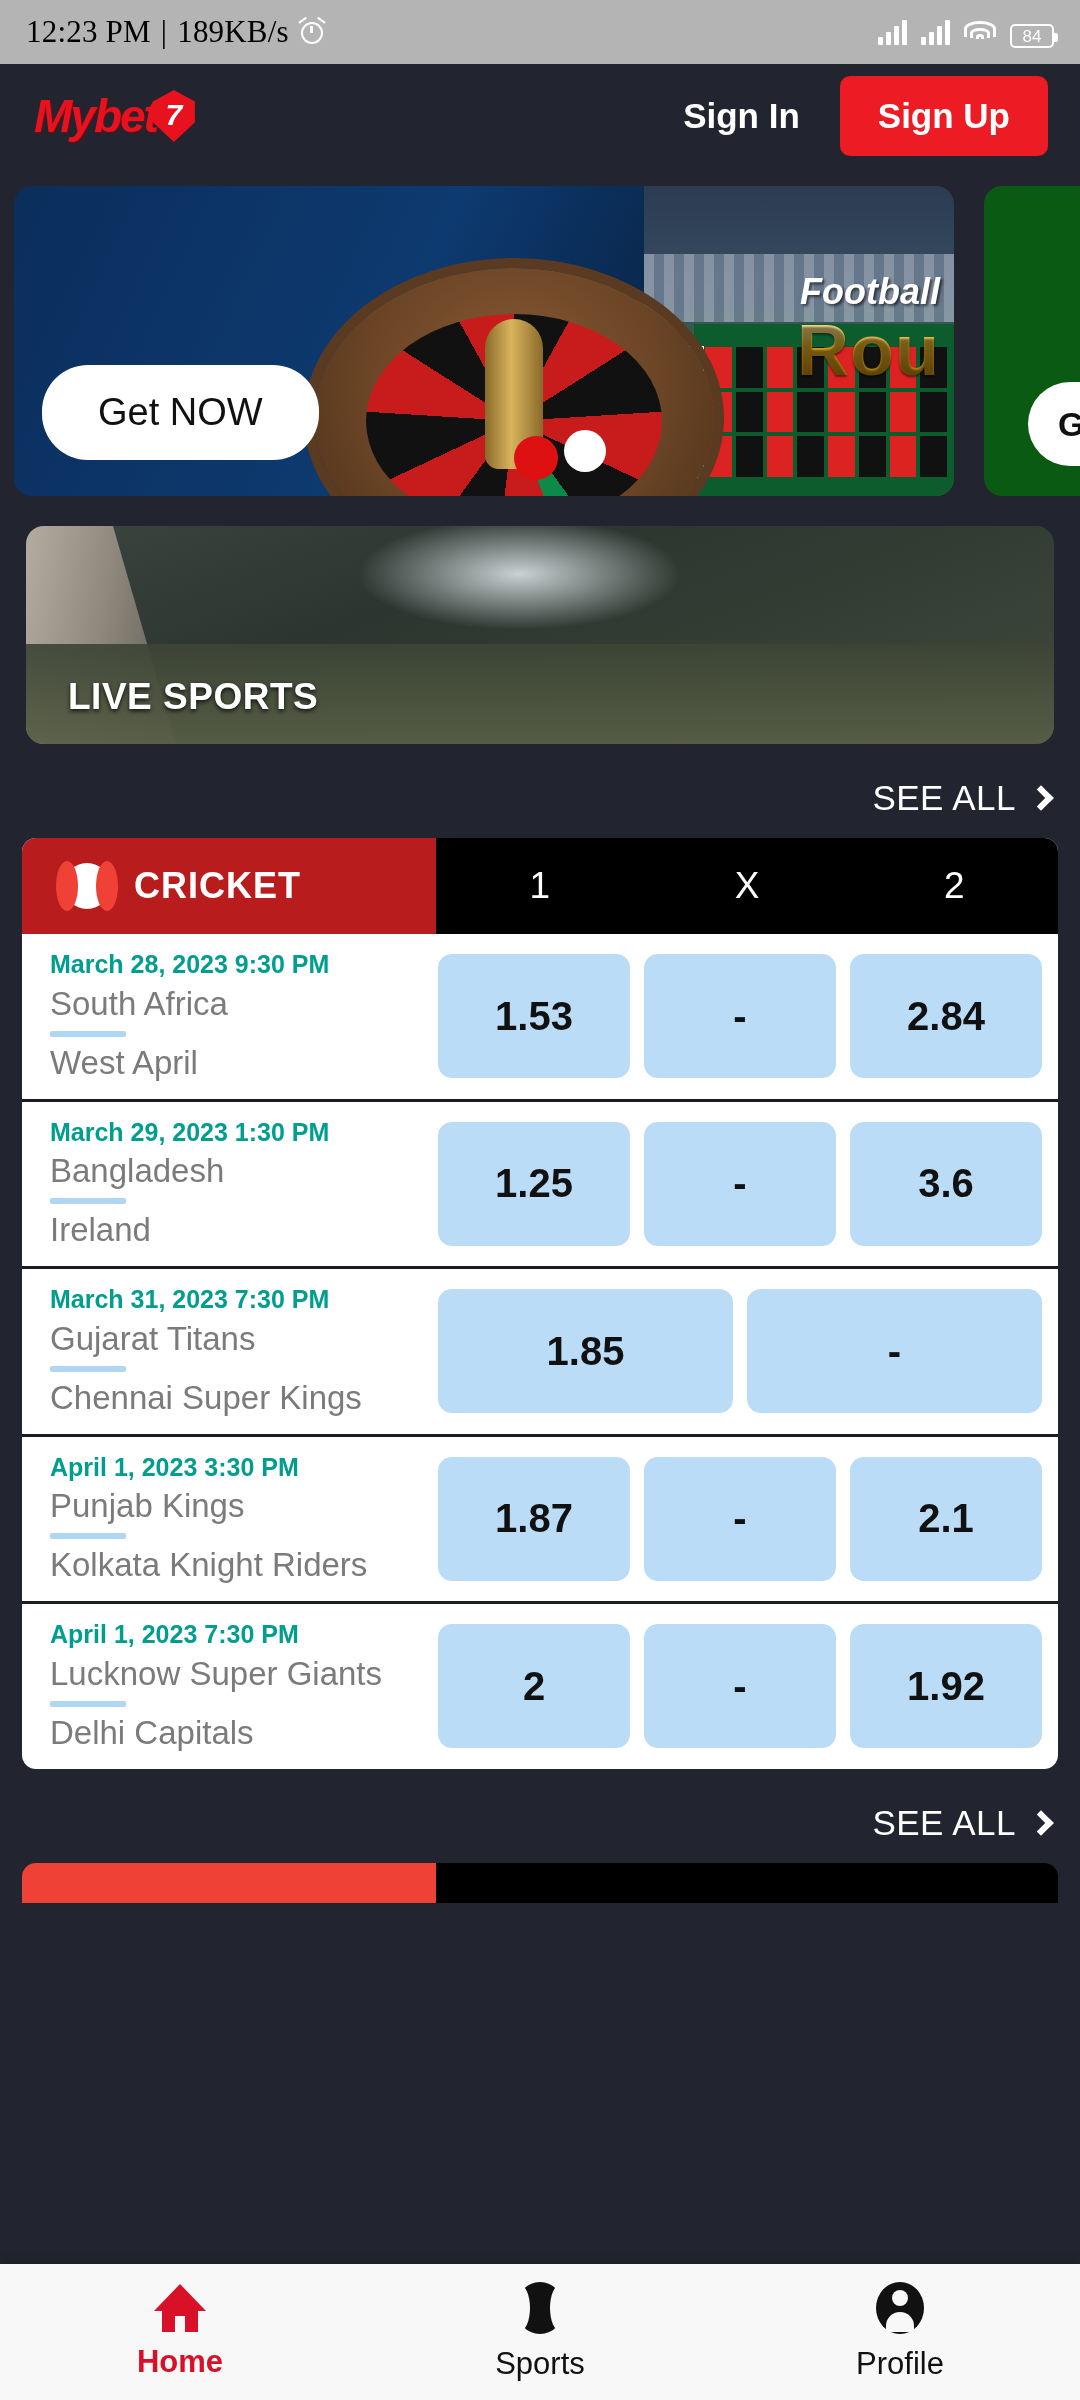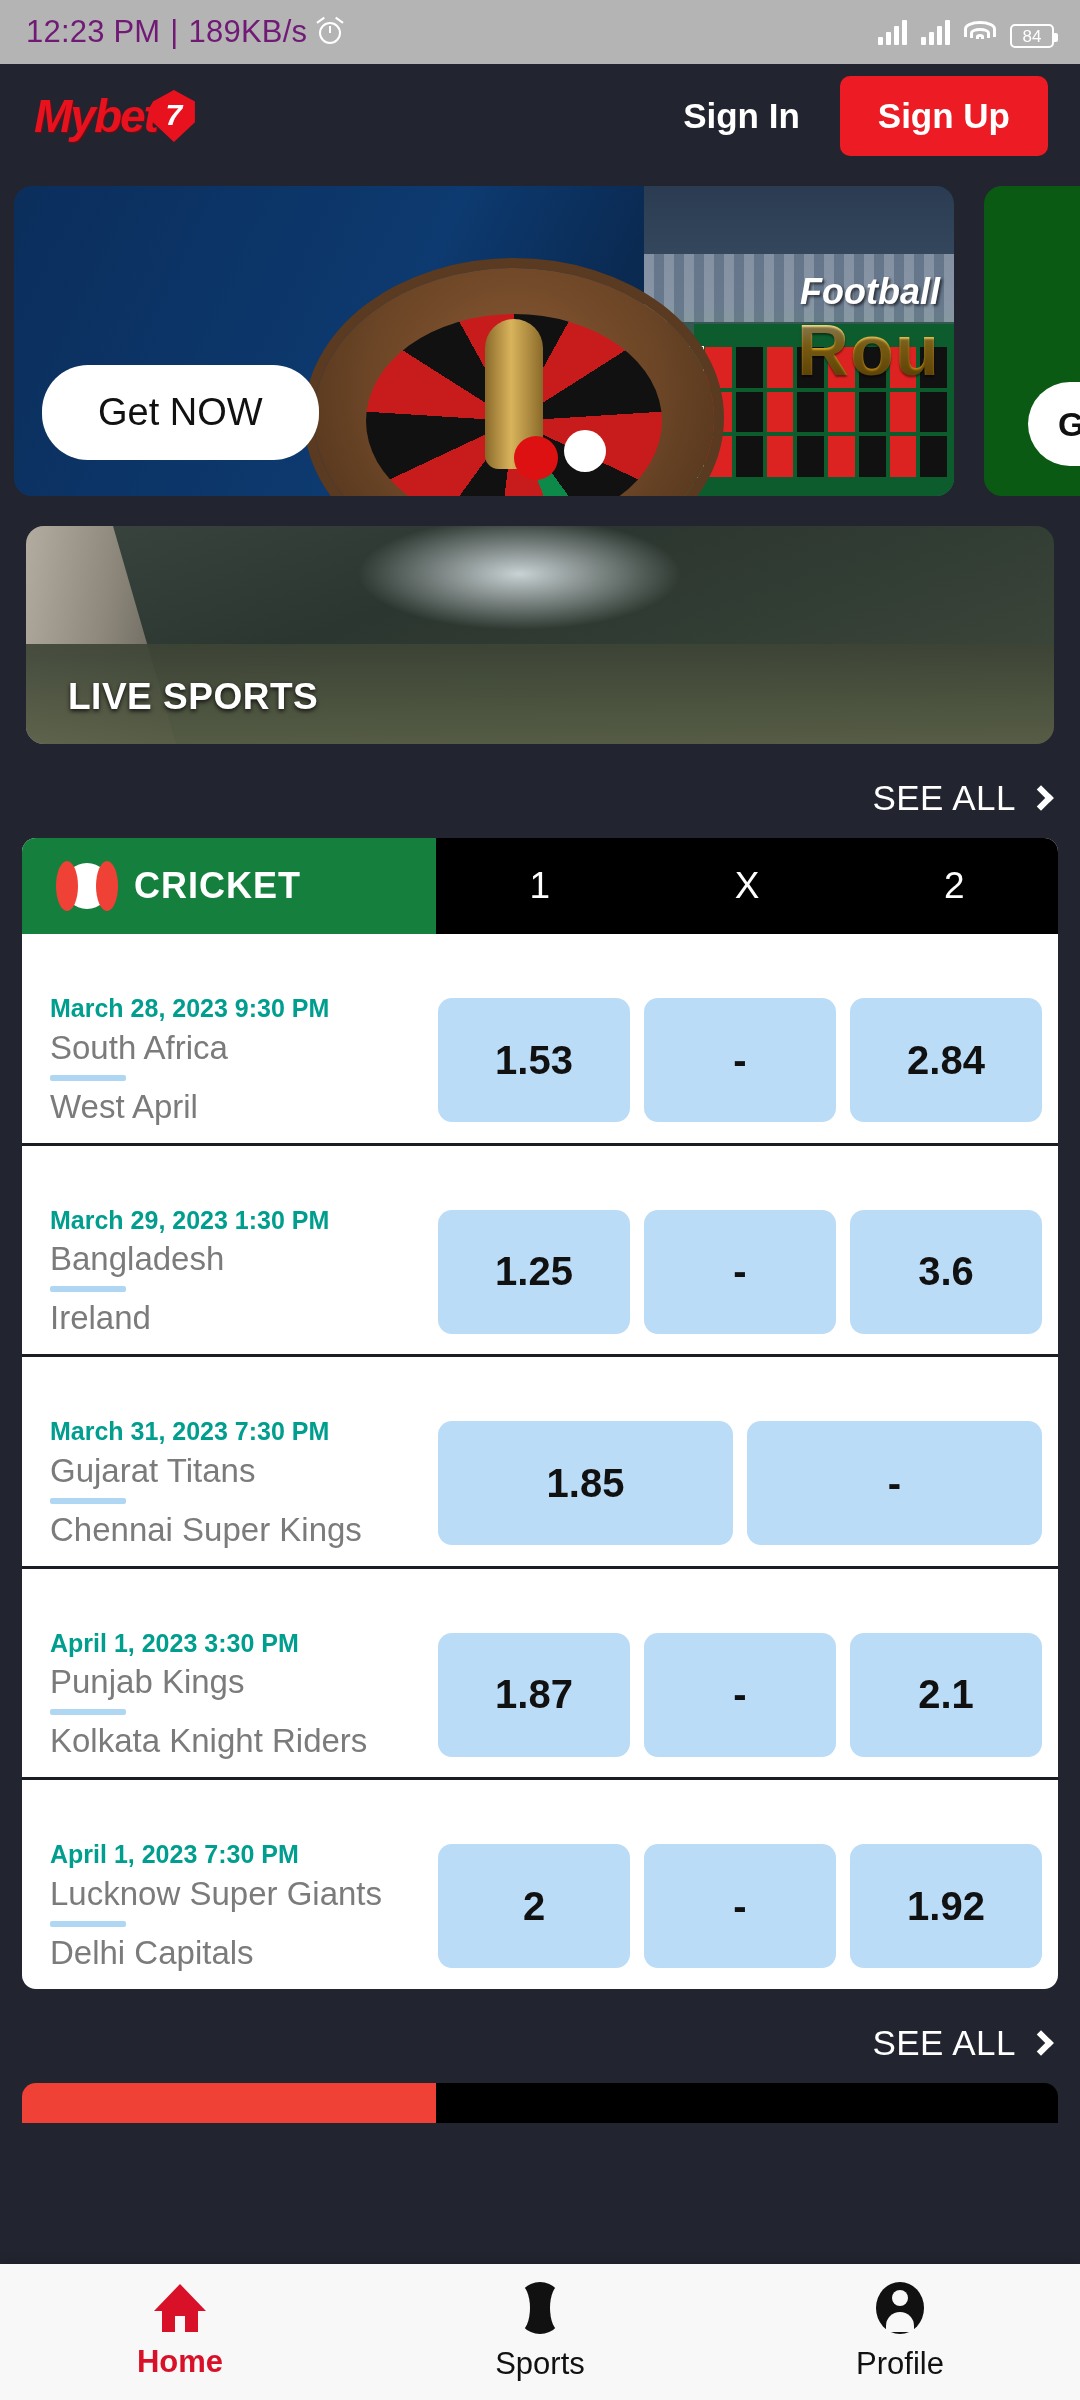--- a/index.html
+++ b/index.html
@@ -12,21 +12,21 @@
   }
 
   
   .statusbar{
     height:64px; width:100%;
     background:#b4b4b4;
     display:flex; align-items:center; justify-content:space-between;
     padding:0 26px;
   }
   .sb-left{ display:flex; align-items:center; gap:10px; }
-  .sb-text{ color:#701a75; font-size:31px; font-weight:400; letter-spacing:.2px; white-space:nowrap;}
+  .sb-text{ color:#000000; font-size:31px; font-weight:400; letter-spacing:.2px; white-space:nowrap;font-family:Liberation Serif, serif;}
   .alarm-ic{ width:26px;height:26px;position:relative;flex:0 0 auto;}
   .alarm-ic .ring{position:absolute;left:2px;top:3px;width:22px;height:22px;border:2.5px solid #fff;border-radius:50%;}
   .alarm-ic .hand{position:absolute;left:11.5px;top:7px;width:2.5px;height:7px;background:#fff;}
   .alarm-ic .e1,.alarm-ic .e2{position:absolute;top:0;width:9px;height:5px;border-top:2.5px solid #fff;}
   .alarm-ic .e1{left:0;transform:rotate(-35deg);}
   .alarm-ic .e2{right:0;transform:rotate(35deg);}
   .sb-right{ display:flex; align-items:center; gap:14px; }
   .bars{ display:flex; align-items:flex-end; gap:3px; height:26px;}
   .bars i{ display:block; width:5px; background:#fff; border-radius:1px;}
   .bars i:nth-child(1){height:8px;} .bars i:nth-child(2){height:13px;}
@@ -186,38 +186,38 @@
   }
   .seeall span{color:#fff;font-size:35px;font-weight:400;letter-spacing:.5px;}
   .chev{width:18px;height:18px;border-right:6px solid #fff;border-top:6px solid #fff;transform:rotate(45deg);}
 
   
   .table{
     margin:0 22px;border-radius:14px;overflow:hidden;background:#fff;
   }
   .thead{display:flex;height:96px;}
   .th-sport{
-    width:414px;background:#15803d;display:flex;align-items:center;gap:24px;padding-left:42px;
+    width:414px;background:#b91c1c;display:flex;align-items:center;gap:24px;padding-left:42px;
   }
   .ballicon{
     width:46px;height:46px;border-radius:50%;background:#fff;position:relative;flex:0 0 auto;
   }
   .ballicon:before,.ballicon:after{
     content:"";position:absolute;top:-2px;width:22px;height:50px;background:#EF4136;
   }
   .ballicon:before{left:-8px;border-radius:50%;}
   .ballicon:after{right:-8px;border-radius:50%;}
   .th-sport b{color:#fff;font-size:36px;font-weight:bold;letter-spacing:1px;}
   .th-odds{flex:1;background:#000;display:flex;}
   .th-odds div{
     flex:1;display:flex;align-items:center;justify-content:center;
     color:#fff;font-size:37px;font-weight:400;
   }
 
-  .row{display:flex;align-items:stretch;min-height:106px;border-bottom:3px solid #1a1d24;margin-top:44px;}
+  .row{display:flex;align-items:stretch;min-height:106px;border-bottom:3px solid #1a1d24;}
   .row:last-child{border-bottom:none;}
   .rinfo{width:414px;padding:16px 0 14px 28px;display:flex;flex-direction:column;justify-content:center;}
   .rdate{color:#009E8E;font-size:25px;font-weight:bold;margin-bottom:4px;line-height:1.15;}
   .rteam{color:#7b7b7b;font-size:33px;font-weight:400;line-height:1.3;white-space:nowrap;}
   .rsep{width:76px;height:6px;background:#AFD6F2;margin:5px 0 5px 0;border-radius:2px;}
   .rodds{flex:1;display:flex;align-items:center;gap:14px;padding:10px 16px 10px 2px;}
   .cell{
     flex:1;background:#BBDCF7;border-radius:14px;
     display:flex;align-items:center;justify-content:center;
     font-size:40px;font-weight:bold;color:#111;

